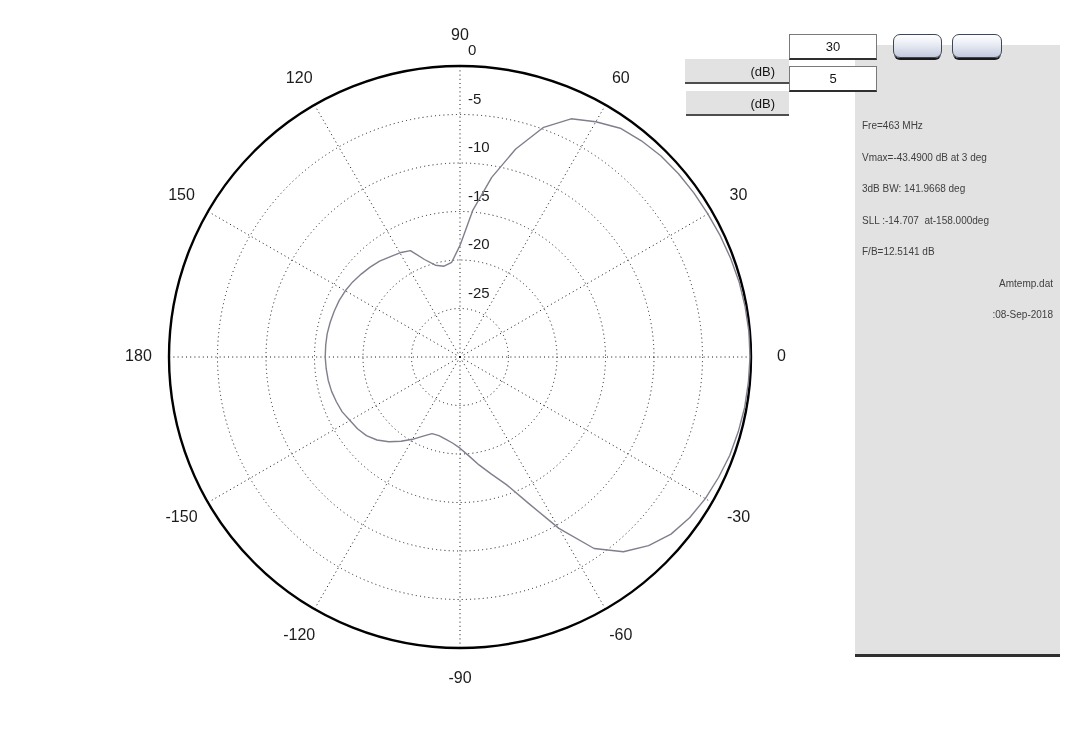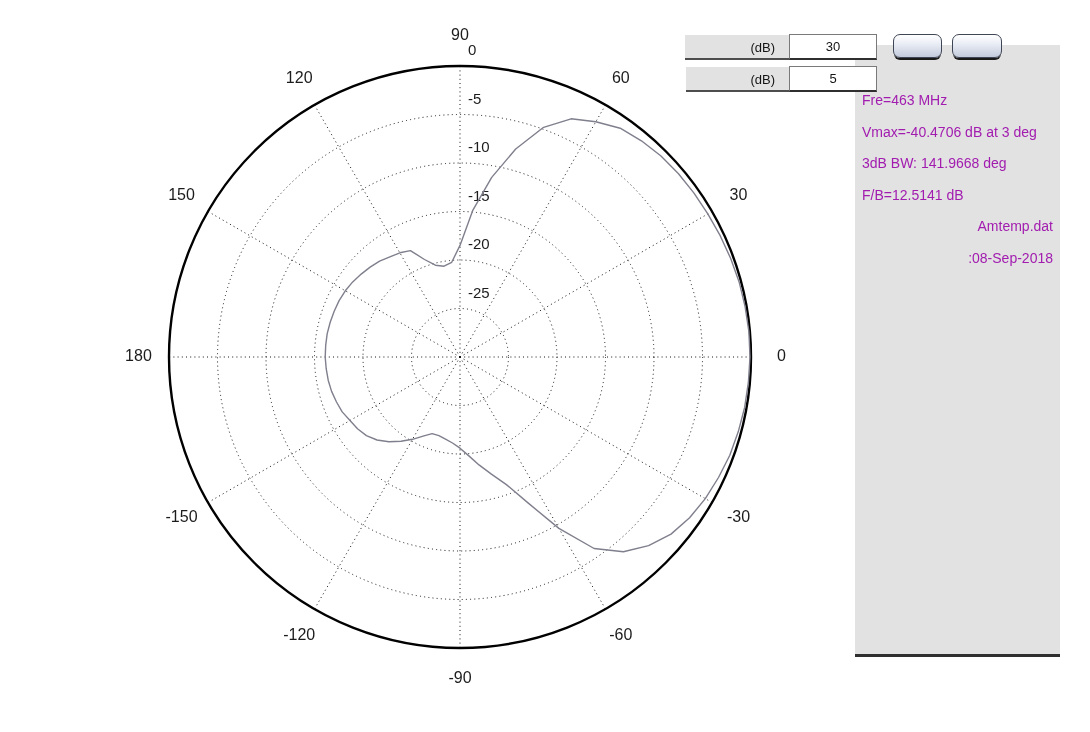--- a/index.html
+++ b/index.html
@@ -3,27 +3,27 @@
 <meta charset="utf-8">
 <style>
   html,body{margin:0;padding:0;background:#fff;}
   #stage{position:relative;width:1090px;height:732px;background:#fff;overflow:hidden;
          font-family:"Liberation Sans", sans-serif;}
   
   #plot{position:absolute;left:0;top:0;}
   
   .info-panel{position:absolute;left:855px;top:45px;width:205px;height:609px;
               background:#e2e2e3;border-bottom:3px solid #2f2f2f;}
-  .info-lines{position:absolute;left:7px;top:40px;width:191px;font-size:14px;color:#a21caf;}
+  .info-lines{position:absolute;left:7px;top:65px;width:191px;font-size:10px;color:#404040;}
   .info-line{height:31.5px;line-height:31.5px;white-space:pre;}
   .info-line.centered{text-align:right;white-space:normal;}
   
   .ctl-label{position:absolute;height:25px;background:#e2e2e3;border-bottom:2px solid #4d4d4d;
              font-size:13px;color:#141414;text-align:right;line-height:25px;padding-right:14px;
-             box-sizing:border-box;}
+             box-sizing:border-box;margin-top:24px;}
   .ctl-label.row1{left:685px;top:35px;width:104px;}
   .ctl-label.row2{left:686px;top:67px;width:103px;}
   .ctl-input{position:absolute;width:88px;height:26px;box-sizing:border-box;
              border:1px solid #7a7a7a;border-bottom:2px solid #2f2f2f;background:#fff;
              font-family:"Liberation Sans",sans-serif;font-size:13px;color:#141414;
              text-align:center;outline:none;}
   .ctl-input.row1{left:789px;top:34px;}
   .ctl-input.row2{left:789px;top:66px;}
   .mini-btn{position:absolute;top:34px;height:24px;border-radius:7px;
             border:1px solid #3f4656;cursor:pointer;padding:0;
@@ -73,22 +73,23 @@
       <text x="468" y="151.99999999999997" fill="#1c1c1c" font-size="15" text-anchor="start">-10</text>
       <text x="468" y="200.5" fill="#1c1c1c" font-size="15" text-anchor="start">-15</text>
       <text x="468" y="249" fill="#1c1c1c" font-size="15" text-anchor="start">-20</text>
       <text x="468" y="297.5" fill="#1c1c1c" font-size="15" text-anchor="start">-25</text>
       <path d="M325.2 357.0 L326.2 368.7 L328.2 380.2 L331.6 391.4 L336.5 402.0 L342.2 411.9 L350.0 420.5 L357.5 428.8 L366.4 435.6 L377.0 440.0 L388.9 441.7 L401.0 441.2 L412.5 439.3 L423.1 436.1 L432.1 433.6 L438.9 435.7 L445.5 439.2 L452.5 443.0 L460.0 448.2 L468.6 455.6 L479.0 464.9 L491.4 474.1 L506.4 484.6 L528.0 502.9 L558.9 528.4 L594.1 548.5 L623.4 551.7 L648.6 545.6 L671.0 534.1 L689.6 517.8 L705.3 498.6 L718.5 477.5 L729.8 455.2 L738.3 431.6 L744.7 407.2 L748.4 382.2 L750.0 357.0 L748.9 331.7 L745.1 306.7 L739.2 282.2 L730.7 258.5 L720.2 235.7 L707.8 213.9 L694.0 193.1 L678.5 173.7 L661.0 156.0 L641.4 140.8 L620.2 128.2 L595.8 121.8 L571.1 118.8 L543.6 127.3 L515.7 149.0 L491.7 177.4 L472.9 210.1 L460.0 245.4 L451.7 262.3 L444.0 266.2 L435.4 265.2 L424.5 259.5 L410.4 250.6 L399.9 252.8 L389.9 256.9 L379.6 261.1 L370.1 267.1 L361.2 274.1 L352.7 281.9 L345.3 290.8 L339.1 300.6 L334.2 311.2 L330.2 322.2 L327.2 333.6 L325.7 345.2 L325.2 357.0" fill="none" stroke="#7f7f8d" stroke-width="1.4" stroke-linejoin="round" stroke-linecap="round"></path>
     </svg>
 
   <div class="info-panel">
     <div class="info-lines">
       <div class="info-line">Fre=463 MHz</div>
-      <div class="info-line">Vmax=-40.4706 dB at 3 deg</div>
+      <div class="info-line">Vmax=-43.4900 dB at 3 deg</div>
       <div class="info-line">3dB BW: 141.9668 deg</div>
+      <div class="info-line">SLL :-14.707  at-158.000deg</div>
       <div class="info-line">F/B=12.5141 dB</div>
       <div class="info-line centered">Amtemp.dat</div>
       <div class="info-line centered">:08-Sep-2018</div>
     </div>
   </div>
 
   <div class="ctl-label row1">(dB)</div>
   <input class="ctl-input row1" type="text" value="30" style="">
   <div class="ctl-label row2">(dB)</div>
   <input class="ctl-input row2" type="text" value="5" style="">

